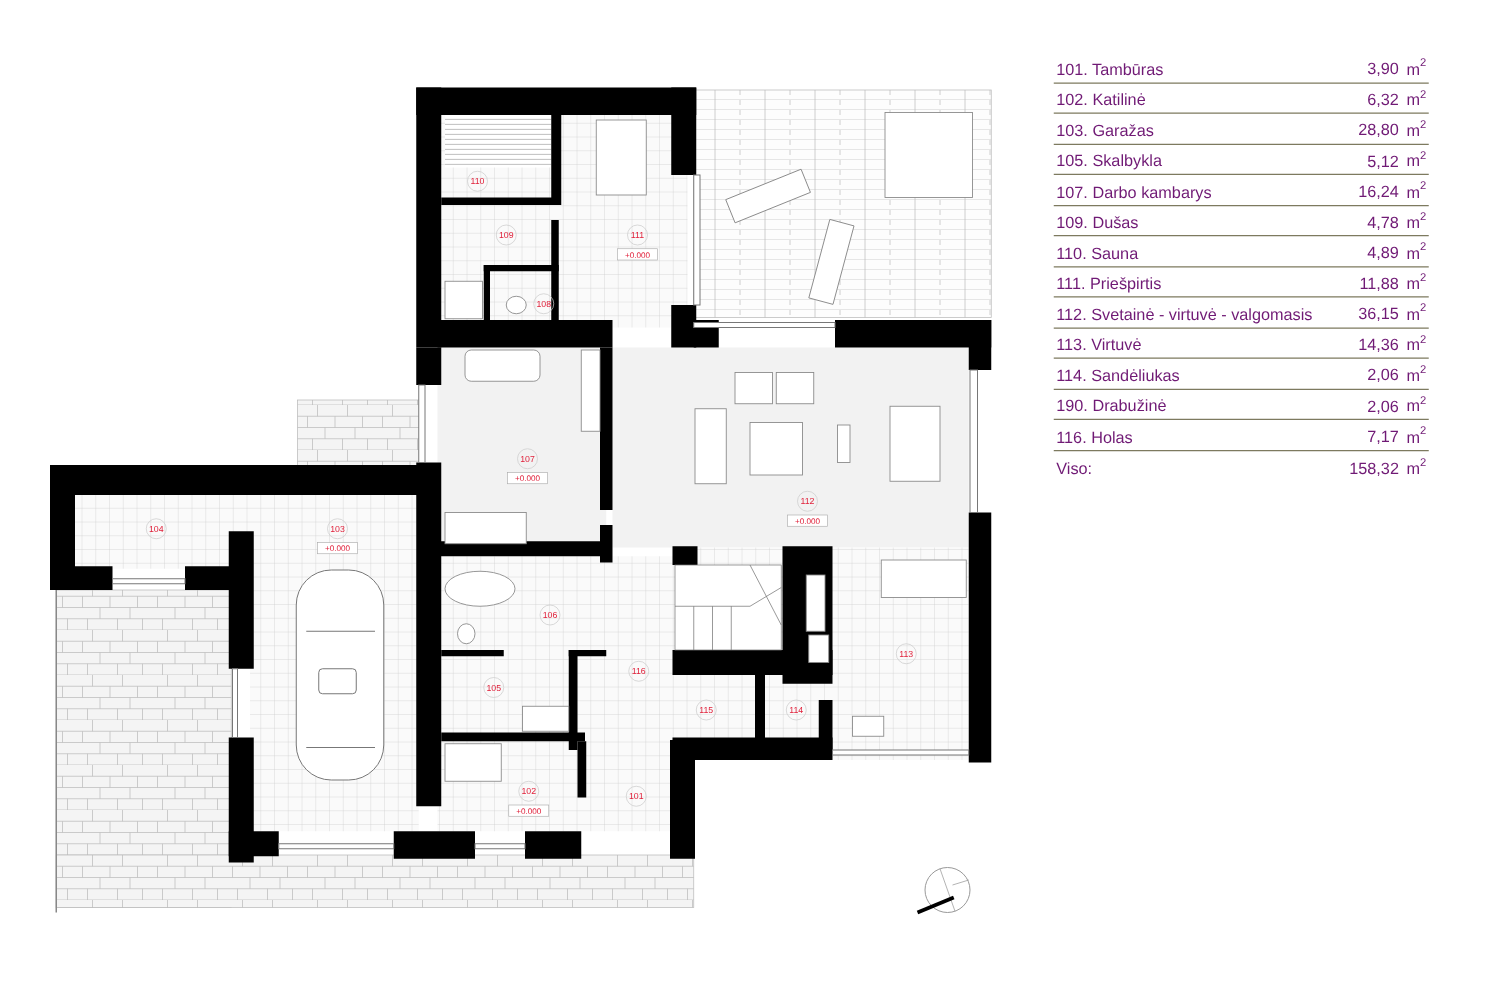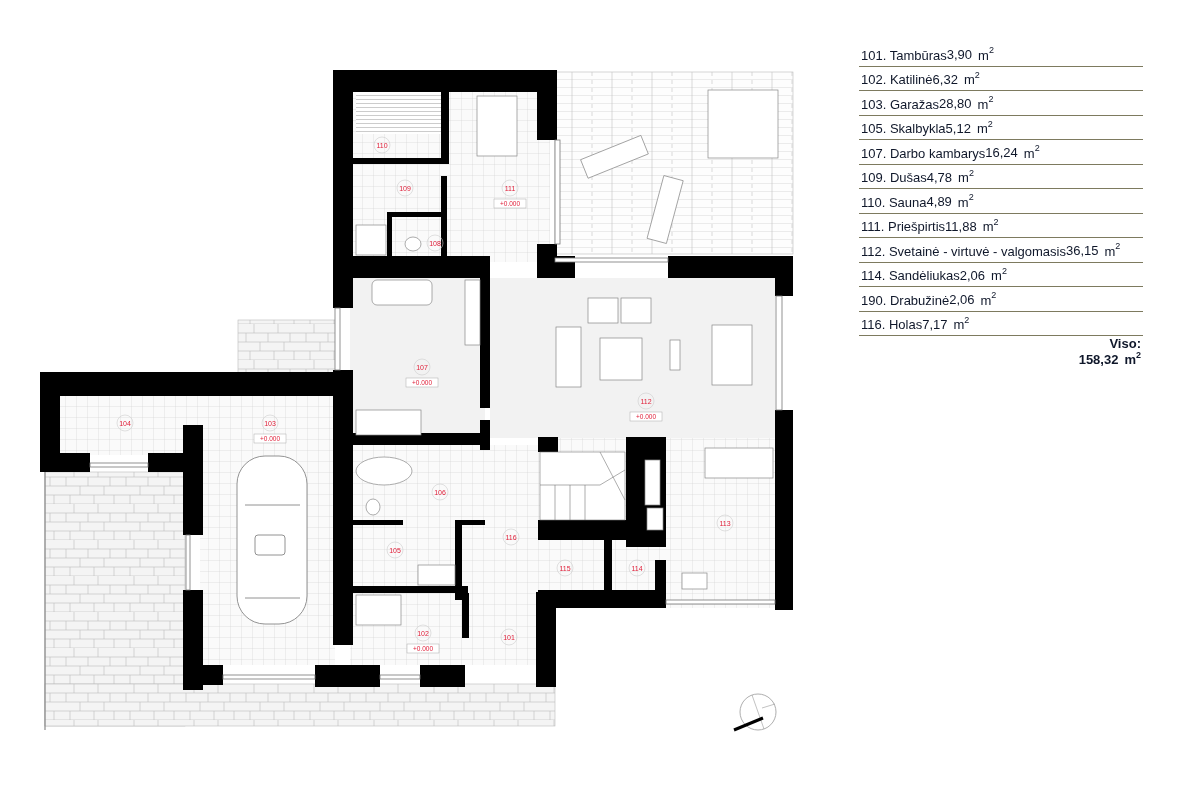--- a/index.html
+++ b/index.html
@@ -1,23 +1,23 @@
 <!DOCTYPE html>
 <html><head>
 <meta charset="utf-8">
 <style>
   html, body { margin: 0; padding: 0; background: #ffffff; }
   body { width: 1200px; height: 800px; position: relative; overflow: hidden; font-family: "Liberation Sans", sans-serif; }
   #plan { position: absolute; left: 0; top: 0; width: 800px; height: 800px; }
   #table { position: absolute; left: 843px; top: 42px; width: 300px; }
-  .row { display: flex; justify-content: flex-start; align-items: flex-end; height: 24.5px; border-bottom: 1px solid #7d7a5f; box-sizing: border-box; font-size: 13px; color: #0f172a; padding: 0 2px 3px 2px; margin-left: 16px; }
+  .row { display: flex; justify-content: space-between; align-items: flex-end; height: 24.5px; border-bottom: 1px solid #7d7a5f; box-sizing: border-box; font-size: 13px; color: #701a75; padding: 0 2px 3px 2px; }
   .row .name { white-space: nowrap; }
   .row .area { white-space: nowrap; text-align: right; }
   .row .area sup { font-size: 9px; position: relative; top: -1px; }
-  .row.total { border-bottom: none; font-weight: bold; flex-direction: column; }
+  .row.total { border-bottom: none; font-weight: normal; }
   .unit { margin-left: 6px; }
   .room-label { font-family: "Liberation Sans", sans-serif; font-size: 7px; fill: #e0203a; }
   .lvl-label { font-family: "Liberation Sans", sans-serif; font-size: 6.5px; fill: #e0203a; }
 </style>
 </head>
 <body>
 
 <svg id="plan" viewBox="0 0 800 800" xmlns="http://www.w3.org/2000/svg">
   <defs>
     <pattern id="tile" width="11" height="11" patternUnits="userSpaceOnUse">
@@ -275,20 +275,24 @@
     </div>
     <div class="row">
       <span class="name">111. Priešpirtis</span>
       <span class="area">11,88<span class="unit">m<sup>2</sup></span></span>
     </div>
     <div class="row">
       <span class="name">112. Svetainė - virtuvė - valgomasis</span>
       <span class="area">36,15<span class="unit">m<sup>2</sup></span></span>
     </div>
     <div class="row">
+      <span class="name">113. Virtuvė</span>
+      <span class="area">14,36<span class="unit">m<sup>2</sup></span></span>
+    </div>
+    <div class="row">
       <span class="name">114. Sandėliukas</span>
       <span class="area">2,06<span class="unit">m<sup>2</sup></span></span>
     </div>
     <div class="row">
       <span class="name">190. Drabužinė</span>
       <span class="area">2,06<span class="unit">m<sup>2</sup></span></span>
     </div>
     <div class="row">
       <span class="name">116. Holas</span>
       <span class="area">7,17<span class="unit">m<sup>2</sup></span></span>

